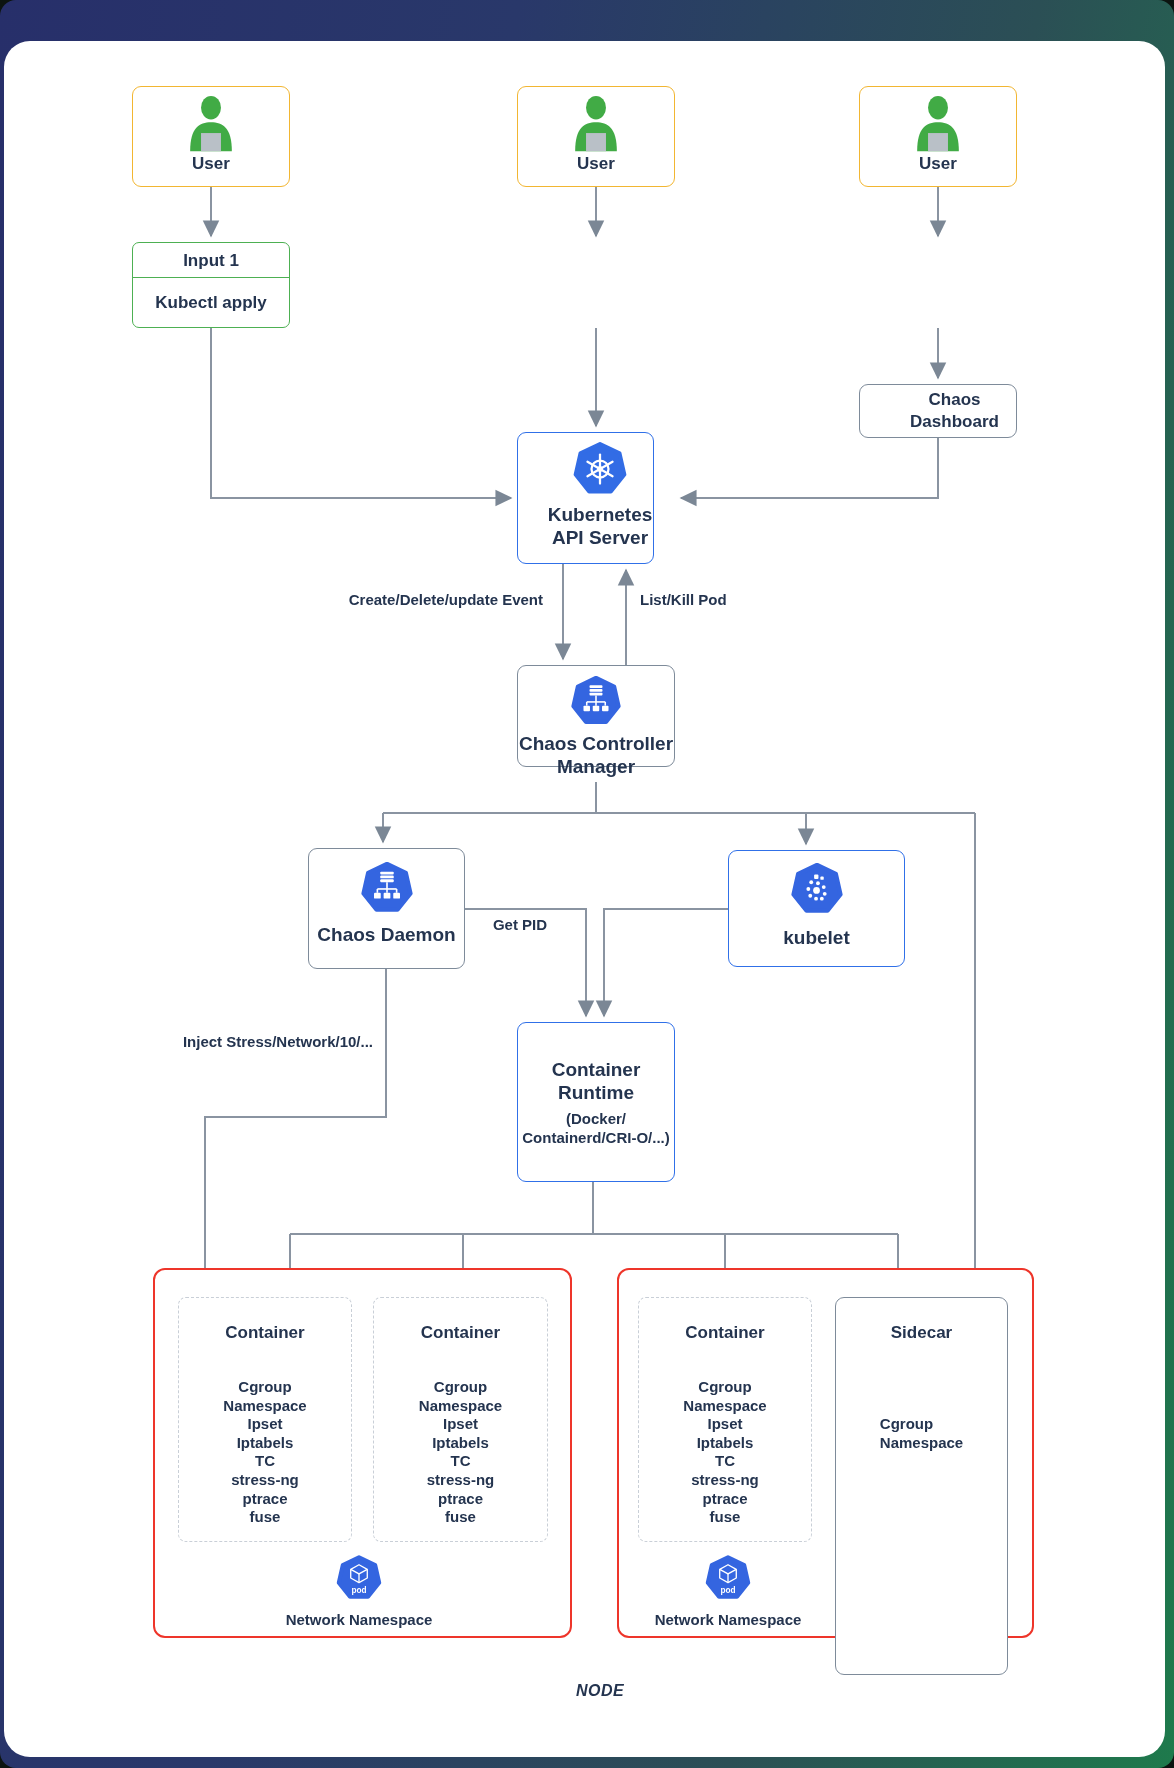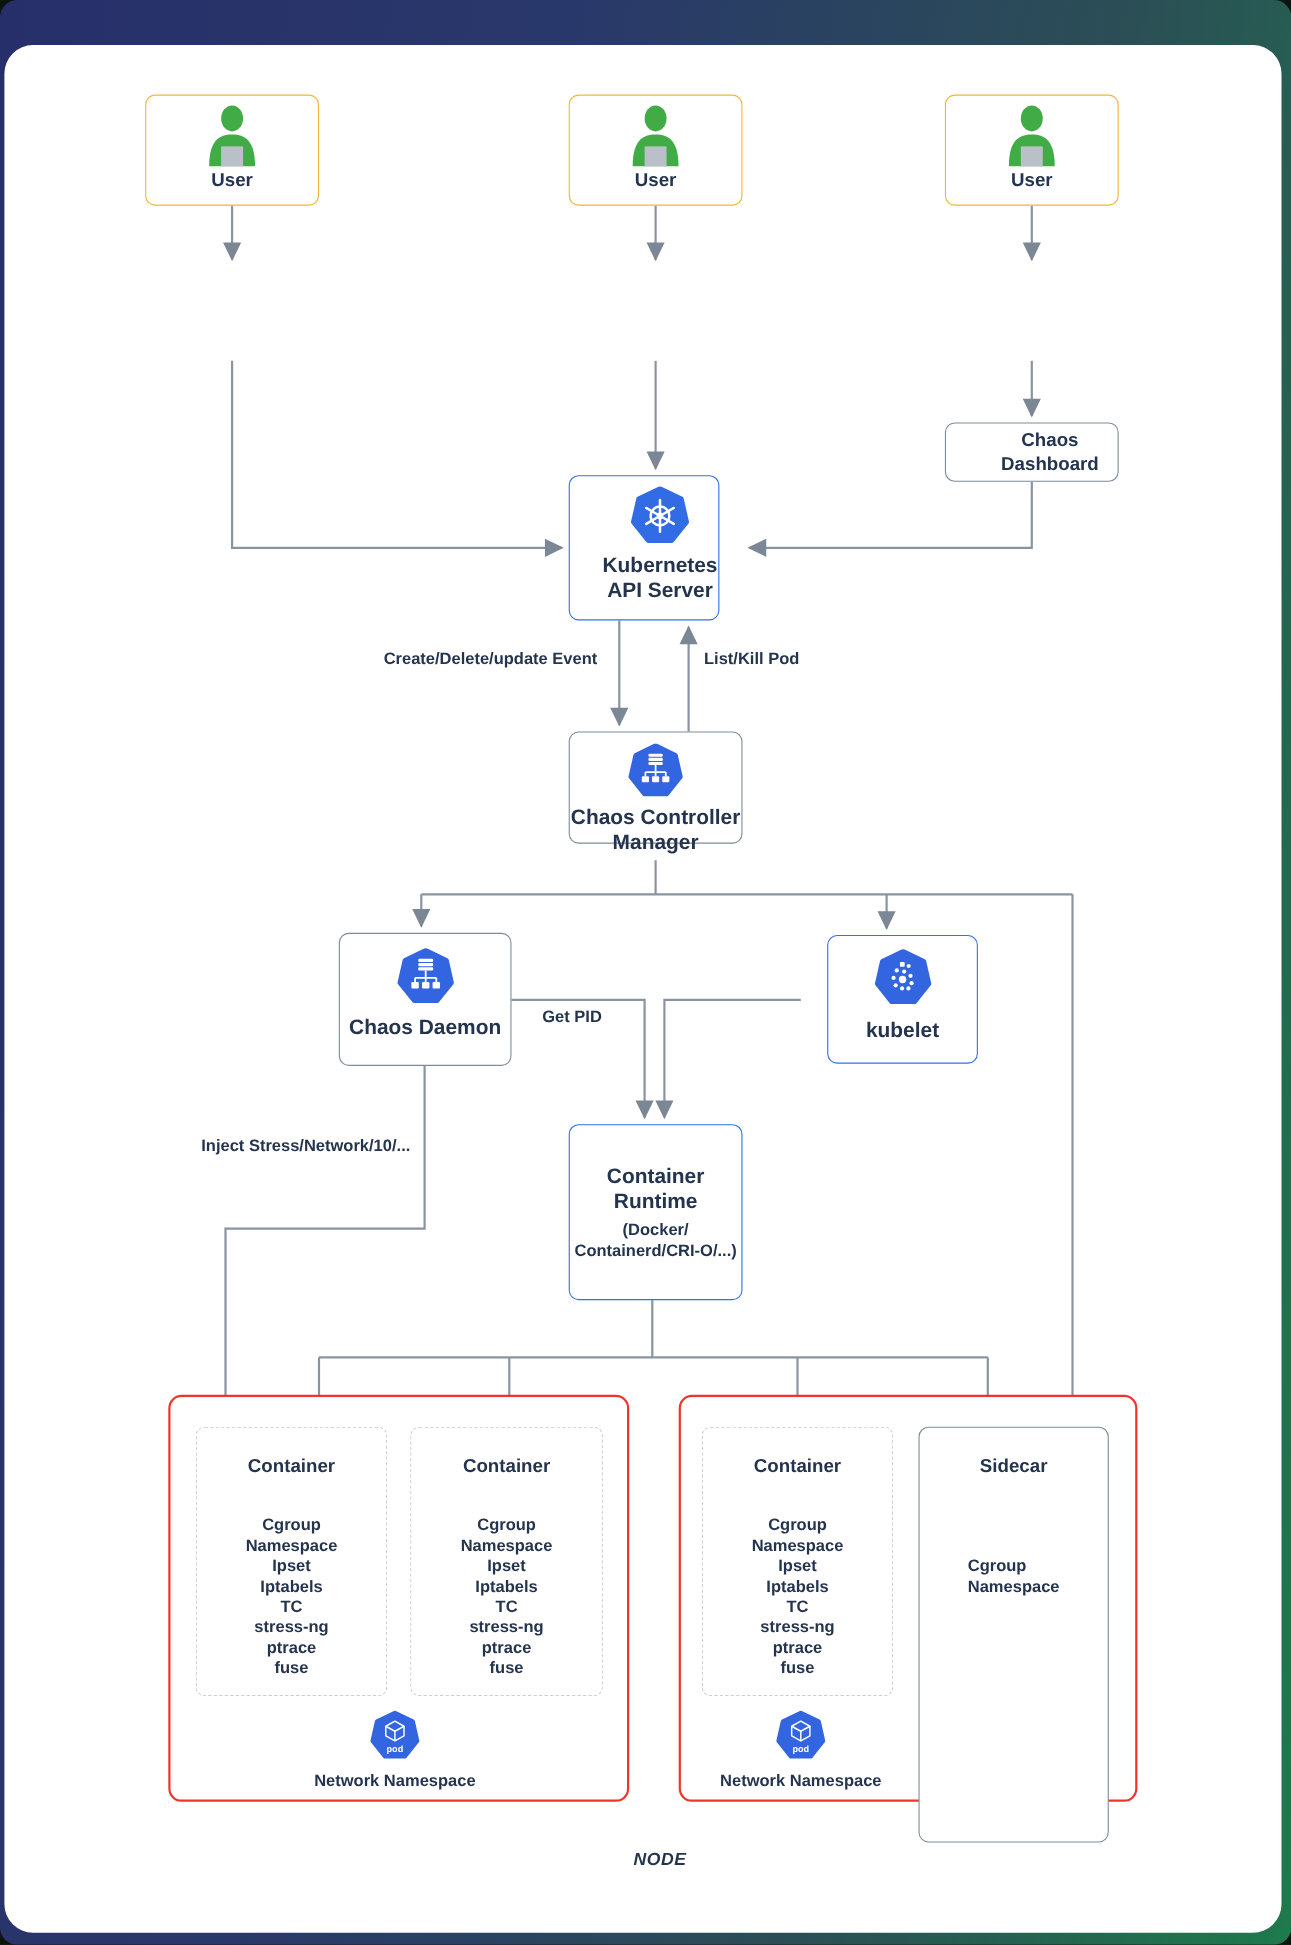--- a/index.html
+++ b/index.html
@@ -84,20 +84,24 @@
   </div>
   <div class="box b-yellow" style="left:859px;top:86px;width:158px;height:101px;">
     <svg class="icon" width="64" height="58" viewBox="0 0 70 64" style="margin-top:8px">
       <ellipse cx="35" cy="14" rx="11" ry="13" fill="#41ab45"></ellipse>
       <path d="M12,62 C12,36 22,30 35,30 C48,30 58,36 58,62 Z" fill="#41ab45"></path>
       <rect x="24" y="42" width="22" height="20" fill="#b9c0c7"></rect>
     </svg>
     <div class="t17">User</div>
   </div>
 
+  <div class="box b-green" style="left:132px;top:242px;width:158px;height:86px;">
+    <div class="in-head">Input 1</div>
+    <div class="in-body">Kubectl apply</div>
+  </div>
 
   <div class="box" style="left:859px;top:384px;width:158px;height:54px;justify-content:center;padding-left:33px;">
     <div class="t17">Chaos Dashboard</div>
   </div>
 
   <div class="box b-blue" style="left:517px;top:432px;width:137px;height:132px;padding-left:29px;">
     <svg class="icon" width="56" height="54" viewBox="-110 -108 220 216" style="margin-top:9px">
       <polygon points="0,-100 78.2,-62.3 97.5,22.3 43.4,90.1 -43.4,90.1 -97.5,22.3 -78.2,-62.3" fill="#326CE5" stroke="#326CE5" stroke-width="16" stroke-linejoin="round"></polygon>
       <g stroke="#ffffff" stroke-width="9" stroke-linecap="round" fill="none">
         <circle cx="0" cy="0" r="34"></circle>
@@ -152,21 +156,21 @@
         <line x1="0" y1="-12" x2="0" y2="2"></line>
         <line x1="-20" y1="2" x2="20" y2="2"></line>
         <line x1="-20" y1="2" x2="-20" y2="10"></line>
         <line x1="0" y1="2" x2="0" y2="10"></line>
         <line x1="20" y1="2" x2="20" y2="10"></line>
       </g>
     </svg>
     <div class="t19" style="margin-top:9px">Chaos Daemon</div>
   </div>
 
-  <div class="box b-blue" style="left:752px;top:850px;width:137px;height:117px;align-items:center;">
+  <div class="box b-blue" style="left:728px;top:850px;width:177px;height:117px;align-items:center;">
     <svg class="icon" width="54" height="52" viewBox="-55 -54 110 108" style="margin-top:12px">
       <polygon points="0,-50 39.1,-31.2 48.7,11.2 21.7,45 -21.7,45 -48.7,11.2 -39.1,-31.2" fill="#3465e0" stroke="#3465e0" stroke-width="9" stroke-linejoin="round"></polygon>
       <g fill="#ffffff">
         <rect x="-6" y="-30" width="9" height="9" rx="2"></rect>
         <rect x="7" y="-26" width="7" height="7" rx="2"></rect>
         <circle cx="-12" cy="-14" r="4"></circle>
         <circle cx="2" cy="-12" r="4"></circle>
         <circle cx="14" cy="-4" r="4"></circle>
         <circle cx="-18" cy="0" r="4"></circle>
         <circle cx="16" cy="10" r="4"></circle>

